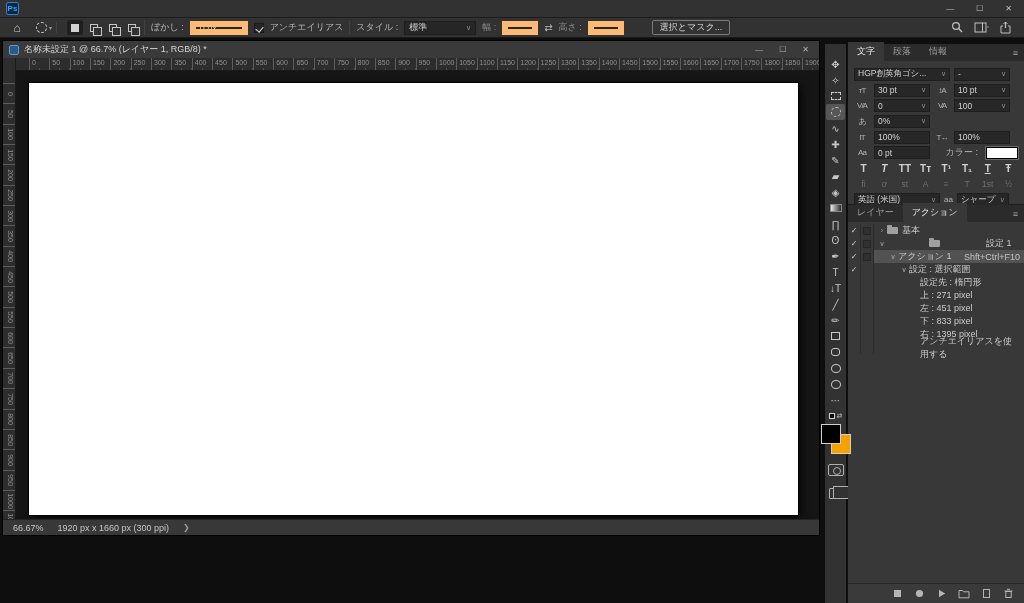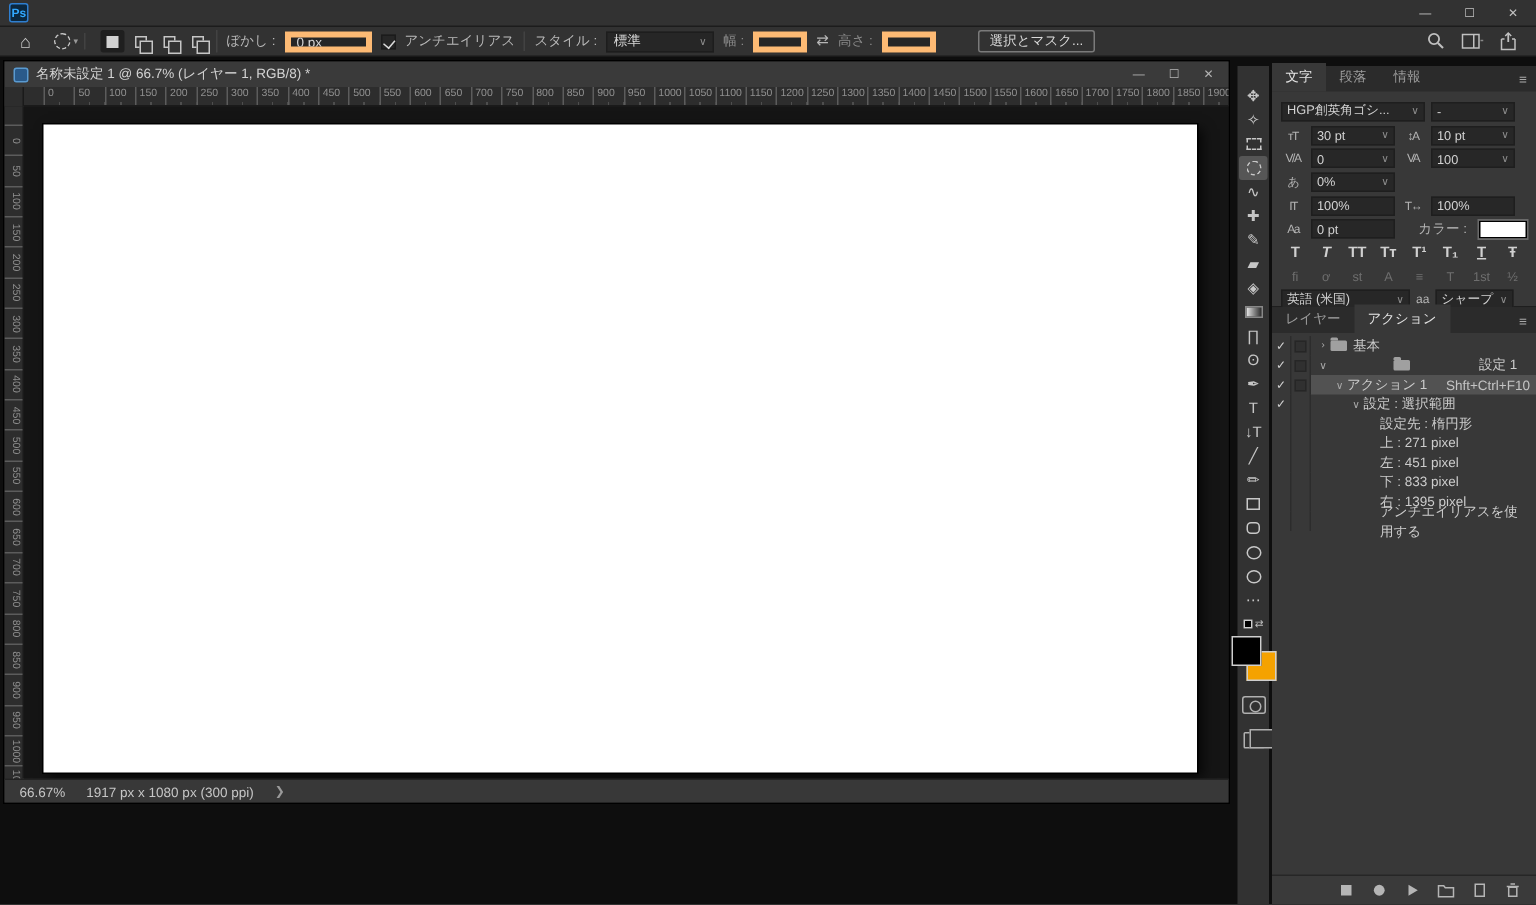--- a/index.html
+++ b/index.html
@@ -23,21 +23,21 @@
   .obar-tool{display:flex;align-items:center;gap:2px;padding:0 4px;border-right:1px solid #424242}
   .dashcirc{width:11px;height:11px;border:1px dashed #c8c8c8;border-radius:50%}
   .tinyarr{font-size:6px;color:#999}
   .selmodes{display:flex;gap:3px;padding:0 4px;border-right:1px solid #424242}
   .selmode{width:16px;height:15px;display:flex;align-items:center;justify-content:center;border-radius:2px}
   .selmode.active{background:#1f1f1f}
   .sqsolid{width:8px;height:8px;background:#d2d2d2}
   .dbl{position:relative;width:8px;height:8px;border:1px solid #c6c6c6}
   .dbl::after{content:'';position:absolute;left:2px;top:2px;width:7px;height:7px;border:1px solid #c6c6c6;background:#323232}
   .olabel{color:#b9b9b9}
-  .ofield{height:14px;background:#262626;border:4px solid #fdba74;color:#d6d6d6;font-size:9px;
+  .ofield{height:14px;background:#262626;border:6px solid #fdba74;color:#d6d6d6;font-size:9px;
           padding:0 4px;font-family:inherit;outline:none}
   .chk{width:10px;height:10px;background:#262626;border:1px solid #1b1b1b;position:relative;flex:none}
   .chk::after{content:'';position:absolute;left:2px;top:1px;width:4px;height:6px;
               border-right:1.5px solid #dcdcdc;border-bottom:1.5px solid #dcdcdc;transform:rotate(40deg)}
   .osel{height:14px;background:#262626;border:1px solid #1d1d1d;display:flex;align-items:center;
         padding:0 4px;gap:8px;color:#d6d6d6}
   .osel .arr,.sel .arr{margin-left:auto;color:#8d8d8d;font-size:7px}
   .swapwh{color:#b5b5b5;font-size:10px}
   .obtn{height:15px;border:1px solid #7a7a7a;border-radius:2px;padding:0 7px;display:flex;
         align-items:center;color:#dadada;margin-left:22px}
@@ -399,21 +399,21 @@
           <div class="vcell">
             <span>1050</span>
           </div>
         </div>
       <div class="pasteboard">
         <div class="canvas"></div>
       </div>
     </div>
     <div class="docstatus">
       <span>66.67%</span>
-      <span>1917 px x 1080 px (300 ppi)</span>
+      <span>1920 px x 1660 px (300 ppi)</span>
       <span class="chev">❯</span>
     </div>
   </div>
 
   <div class="toolstrip" id="toolstrip">
 
     <div class="tool">✥</div>
       <div class="tool">✧</div>
       <div class="tool">
         <span class="shape-rect"></span>

